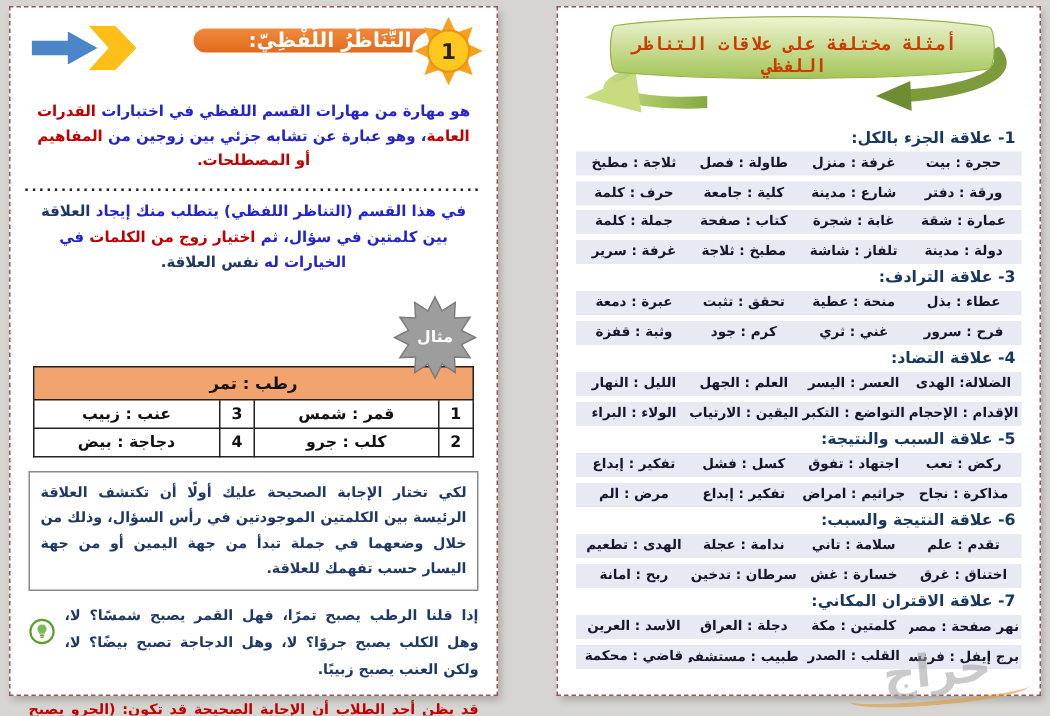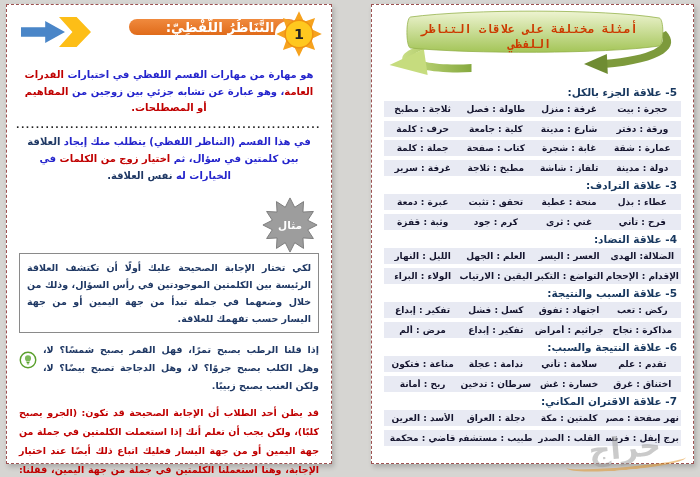--- a/index.html
+++ b/index.html
@@ -99,20 +99,39 @@
 
   <div class="example-zone">
     <div class="star-badge">
       <svg viewBox="0 0 60 60" width="58" height="58">
         <polygon fill="#9d9d9d" stroke="#7c7c7c" stroke-width="1" points="58,30 48.3,34.9 54.2,44 43.4,43.4 44,54.2 34.9,48.3 30,58 25.1,48.3 16,54.2 16.6,43.4 5.8,44 11.7,34.9 2,30 11.7,25.1 5.8,16 16.6,16.6 16,5.8 25.1,11.7 30,2 34.9,11.7 44,5.8 43.4,16.6 54.2,16 48.3,25.1"></polygon>
       </svg>
       <span class="star-label">مثال</span>
     </div>
   </div>
 
+  <table class="example-table">
+    <tbody>
+        <tr>
+      <td class="tbl-head" colspan="4">رطب : تمر</td>
+    </tr>
+    <tr>
+      <td class="num-cell">1</td>
+      <td>قمر : شمس</td>
+      <td class="num-cell">3</td>
+      <td>عنب : زبيب</td>
+    </tr>
+    <tr>
+      <td class="num-cell">2</td>
+      <td>كلب : جرو</td>
+      <td class="num-cell">4</td>
+      <td>دجاجة : بيض</td>
+    </tr>
+  </tbody>
+    </table>
 
   <div class="method-box t-navy">لكي تختار الإجابة الصحيحة عليك أولًا أن تكتشف العلاقة الرئيسة بين الكلمتين الموجودتين في رأس السؤال، وذلك من خلال وضعهما في جملة تبدأ من جهة اليمين أو من جهة اليسار حسب تفهمك للعلاقة.</div>
 
   <div class="hint-row">
     <div class="hint-text">إذا قلنا الرطب يصبح تمرًا، فهل القمر يصبح شمسًا؟ لا، وهل الكلب يصبح جروًا؟ لا، وهل الدجاجة تصبح بيضًا؟ لا، ولكن العنب يصبح زبيبًا.</div>
     <div class="hint-icon">
       <svg viewBox="0 0 20 20" width="18" height="18">
         <circle cx="10" cy="10" r="8.6" fill="#ffffff" stroke="#5aa02c" stroke-width="1.6"></circle>
         <path d="M10 4.8 a3.4 3.4 0 0 1 3.4 3.4 c0 1.7-1.3 2.3-1.3 3.4 h-4.2 c0-1.1-1.3-1.7-1.3-3.4 a3.4 3.4 0 0 1 3.4-3.4 z" fill="#7cb95a"></path>
         <rect x="8.4" y="12.2" width="3.2" height="1.2" fill="#5aa02c"></rect>
@@ -145,21 +164,21 @@
       <path d="M66,32 C36,36 20,44 24,52 C28,60 64,65 96,63 L96,55 C64,57 36,53 36,47 C36,42 52,38 70,37 Z" fill="url(#g2)"></path>
       <polygon points="46,40 10,56 50,66" fill="#c6dc7e"></polygon>
 
       <path d="M32,8 C95,0 235,0 293,9 C298,10 298,35 293,37 C235,45 95,45 32,39 C27,38 27,9 32,8 Z" fill="url(#g1)" stroke="#94b14a" stroke-width="0.8"></path>
     </svg>
     <div class="ribbon-title">أمثلة مختلفة على علاقات التناظر اللفظي</div>
   </div>
 
   <div class="sections" id="sections-container">
       <div>
-        <div class="sec-heading">5- علاقة الجزء بالكل:</div>
+        <div class="sec-heading">1- علاقة الجزء بالكل:</div>
         <div class="sec-row">
           <div class="sec-cell">حجرة : بيت</div>
           <div class="sec-cell">غرفة : منزل</div>
           <div class="sec-cell">طاولة : فصل</div>
           <div class="sec-cell">ثلاجة : مطبخ</div>
         </div>
         <div class="sec-row">
           <div class="sec-cell">ورقة : دفتر</div>
           <div class="sec-cell">شارع : مدينة</div>
           <div class="sec-cell">كلية : جامعة</div>
@@ -182,21 +201,21 @@
       </div>
       <div>
         <div class="sec-heading">3- علاقة الترادف:</div>
         <div class="sec-row">
           <div class="sec-cell">عطاء : بذل</div>
           <div class="sec-cell">منحة : عطية</div>
           <div class="sec-cell">تحقق : تثبت</div>
           <div class="sec-cell">عبرة : دمعة</div>
         </div>
         <div class="sec-row">
-          <div class="sec-cell">فرح : تأني</div>
+          <div class="sec-cell">فرح : سرور</div>
           <div class="sec-cell">غني : ثري</div>
           <div class="sec-cell">كرم : جود</div>
           <div class="sec-cell">وثبة : قفزة</div>
         </div>
       </div>
       <div>
         <div class="sec-heading">4- علاقة التضاد:</div>
         <div class="sec-row">
           <div class="sec-cell">الضلالة: الهدى</div>
           <div class="sec-cell">العسر : اليسر</div>
@@ -224,21 +243,21 @@
           <div class="sec-cell">تفكير : إبداع</div>
           <div class="sec-cell">مرض : ألم</div>
         </div>
       </div>
       <div>
         <div class="sec-heading">6- علاقة النتيجة والسبب:</div>
         <div class="sec-row">
           <div class="sec-cell">تقدم : علم</div>
           <div class="sec-cell">سلامة : تأني</div>
           <div class="sec-cell">ندامة : عجلة</div>
-          <div class="sec-cell">مناعة : فتكون</div>
+          <div class="sec-cell">الهدى : تطعيم</div>
         </div>
         <div class="sec-row">
           <div class="sec-cell">اختناق : غرق</div>
           <div class="sec-cell">خسارة : غش</div>
           <div class="sec-cell">سرطان : تدخين</div>
           <div class="sec-cell">ربح : أمانة</div>
         </div>
       </div>
       <div>
         <div class="sec-heading">7- علاقة الاقتران المكاني:</div>

